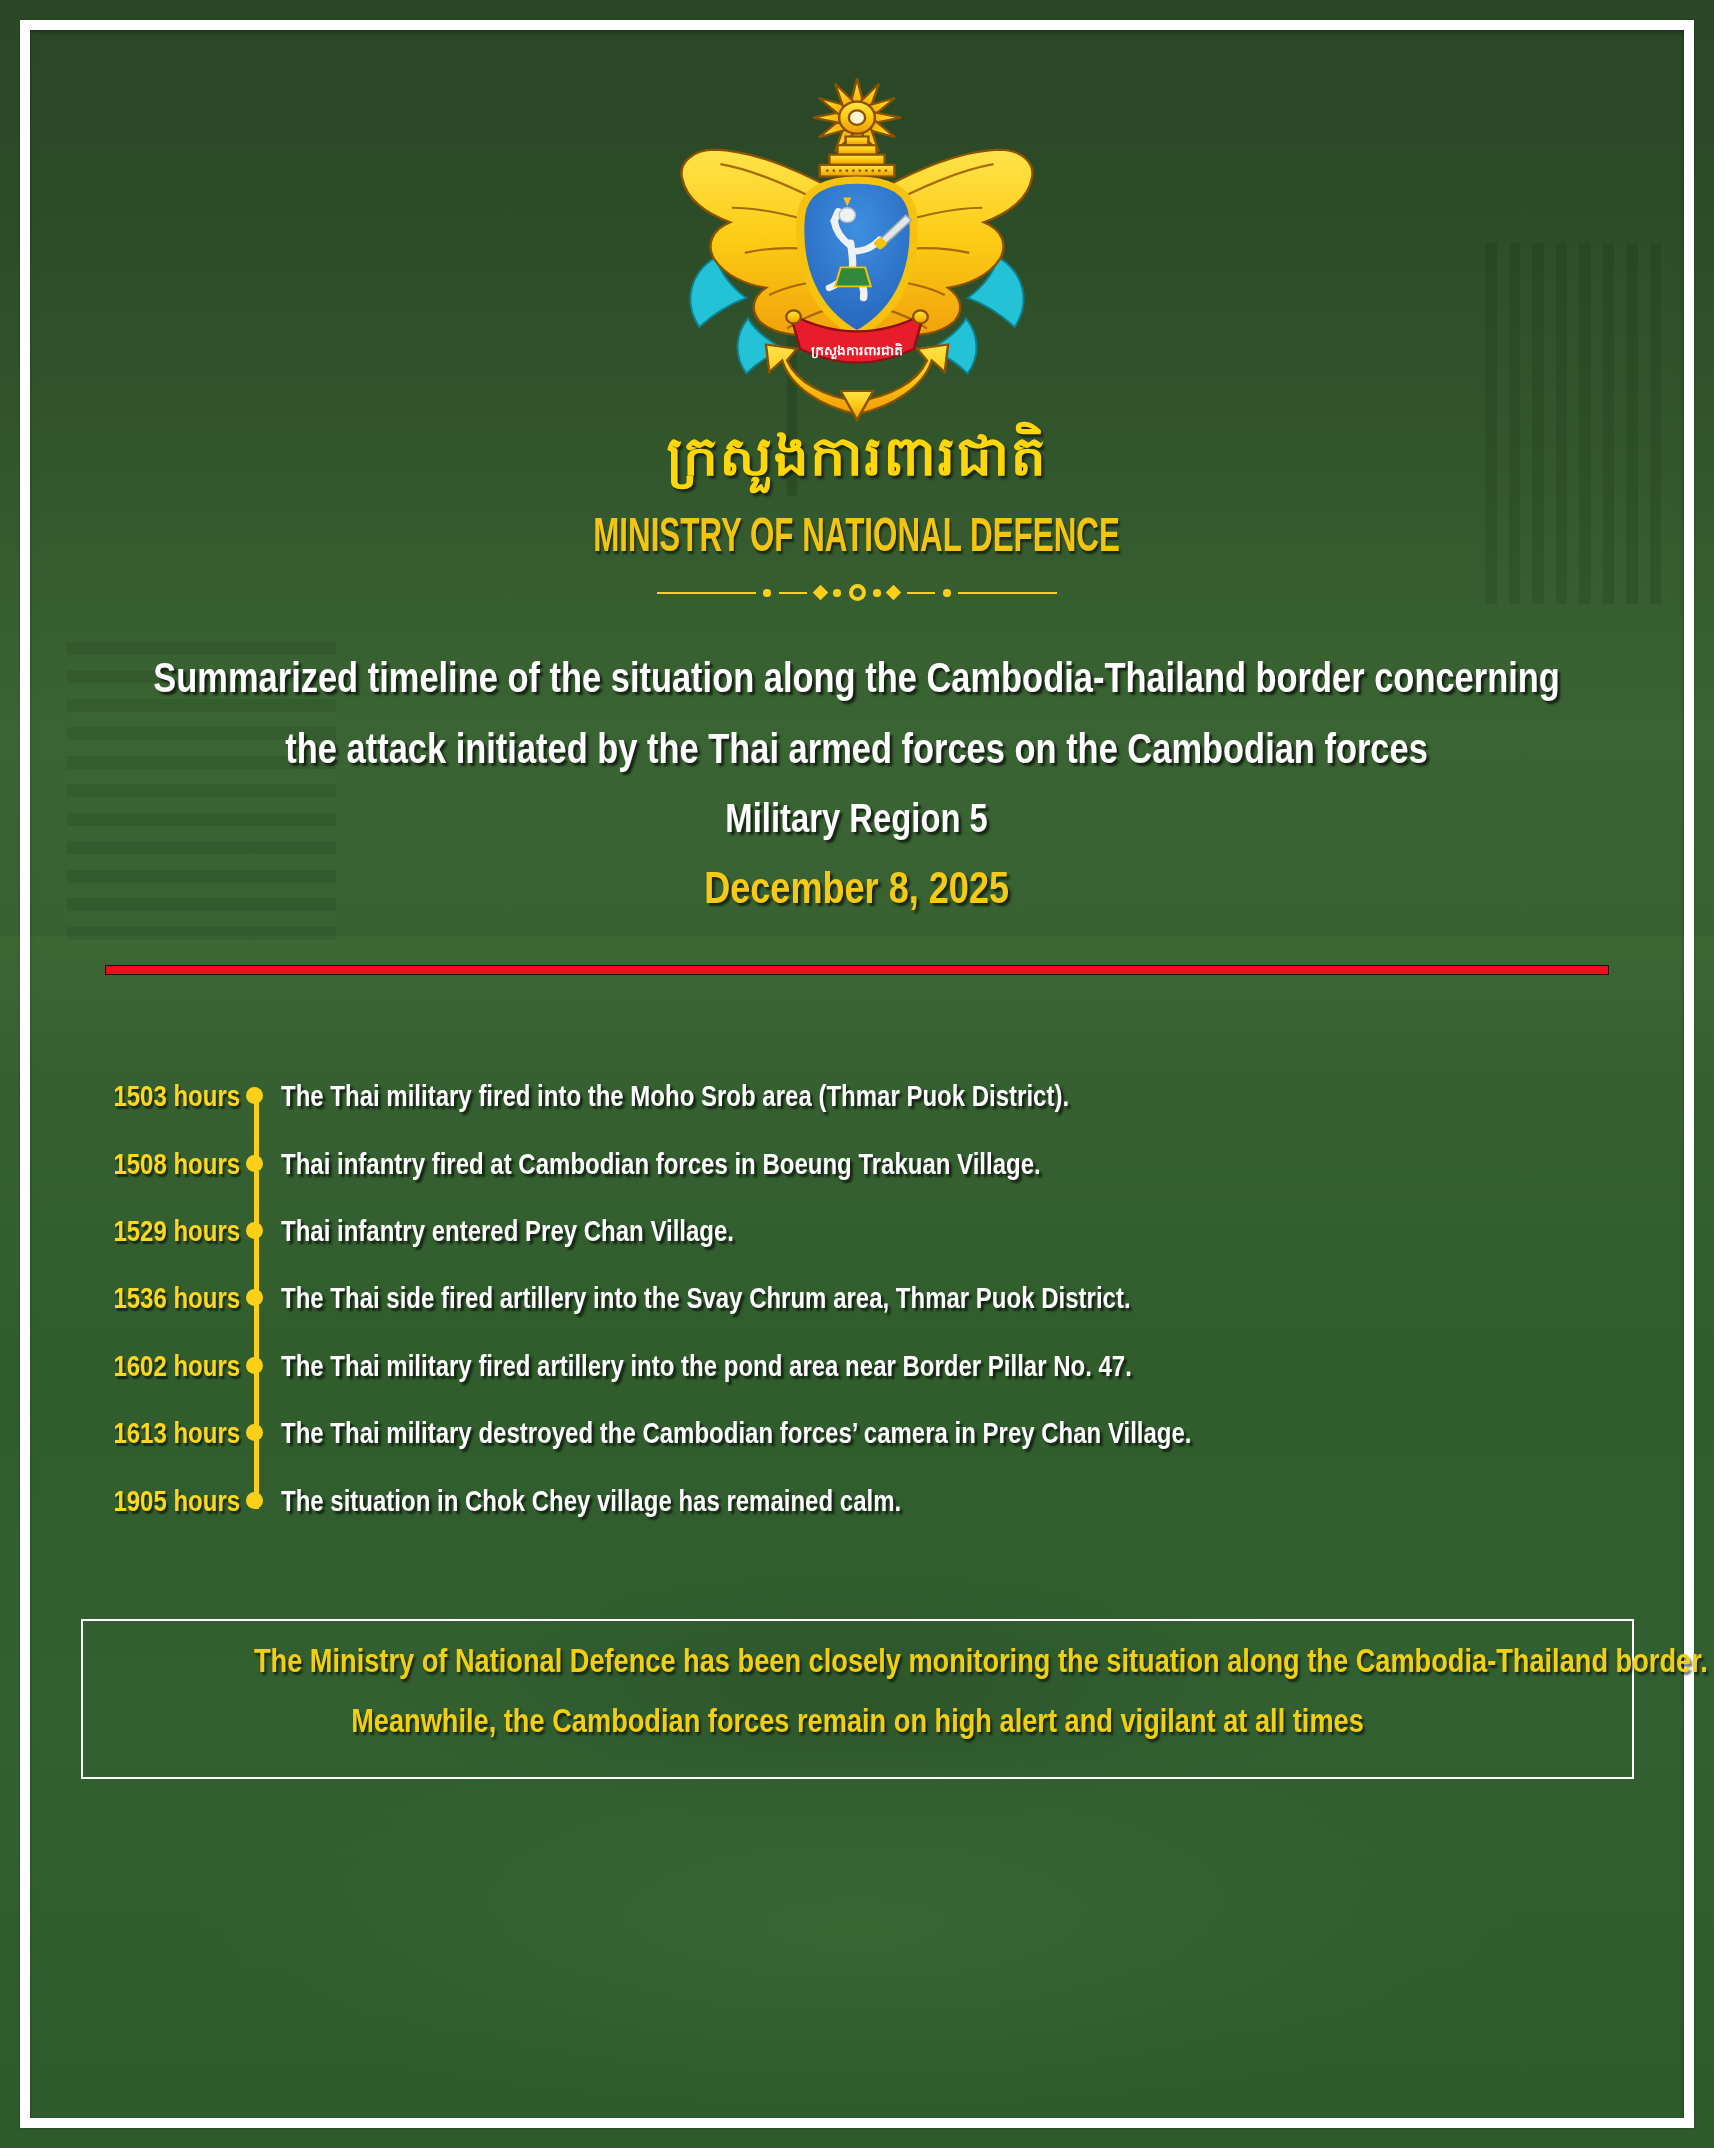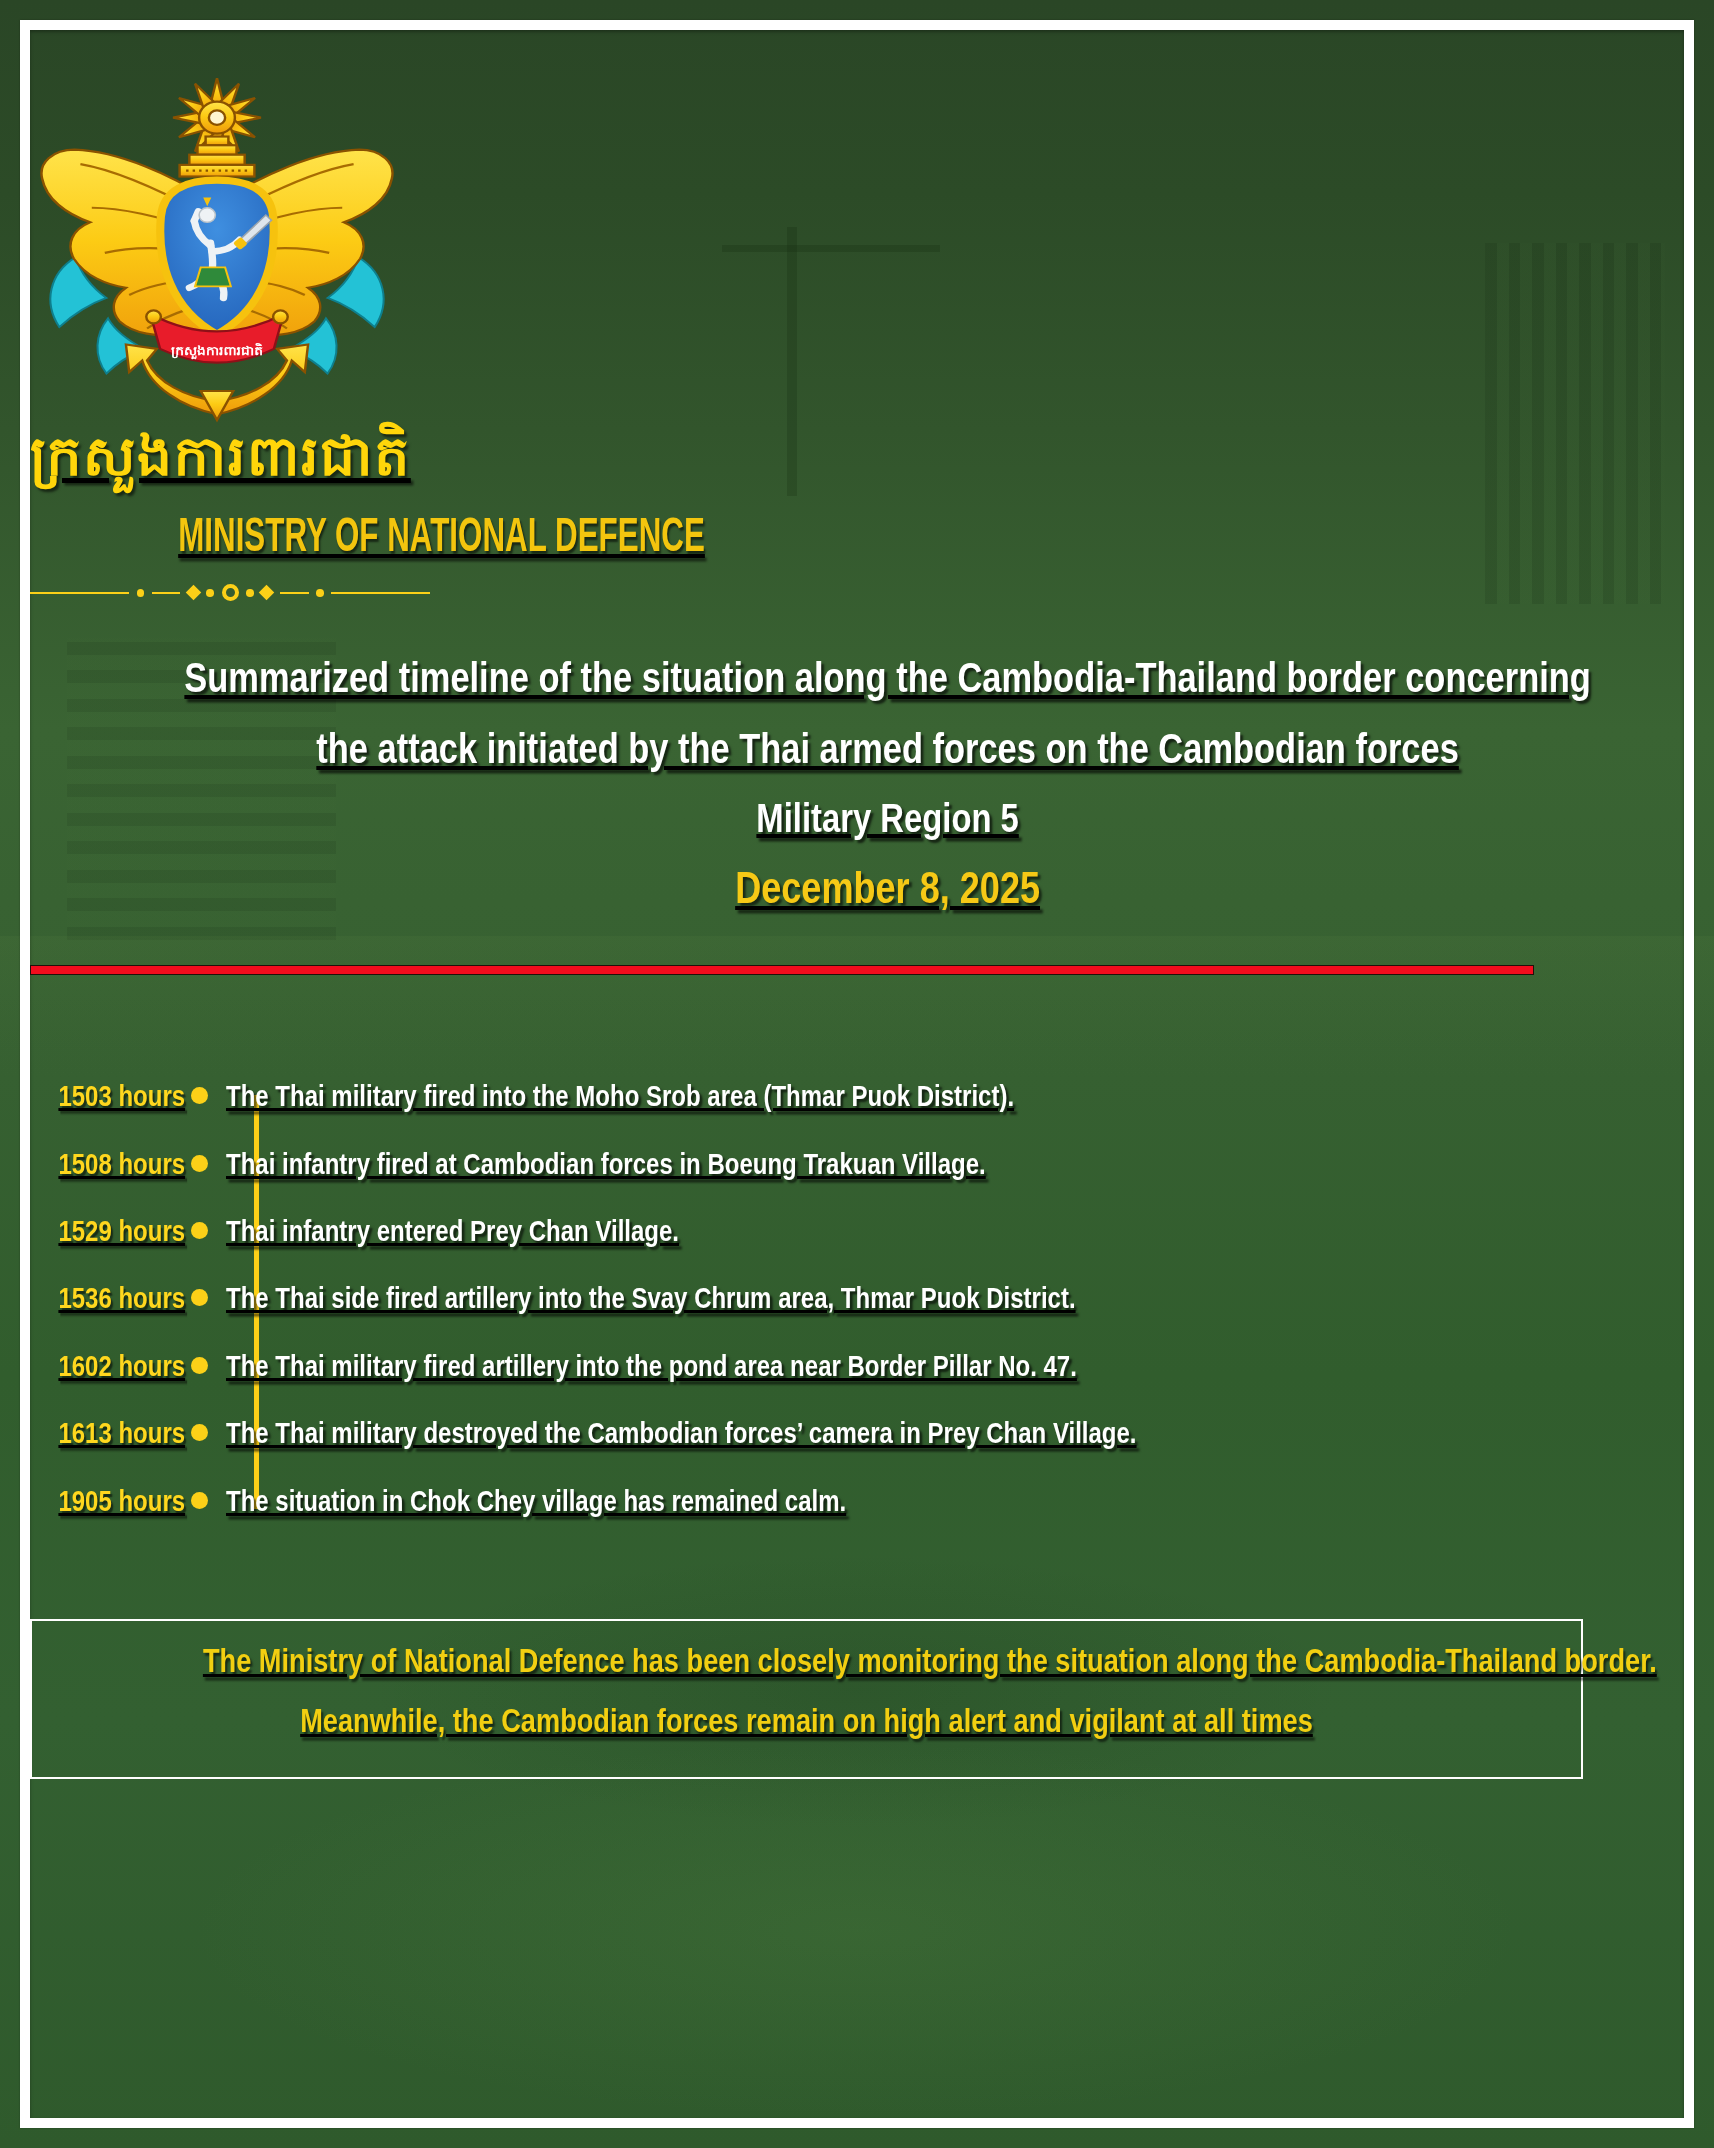--- a/index.html
+++ b/index.html
@@ -32,21 +32,21 @@
   .b-roofband{left:0;top:936px;width:100%;height:143px;opacity:.5;
     background:linear-gradient(180deg,rgba(92,132,68,.28),rgba(92,132,68,0));}
   .b-midband{left:361px;top:1552px;width:990px;height:277px;opacity:.35;
     background:radial-gradient(ellipse at center,rgba(20,44,18,.5),rgba(20,44,18,0) 70%);}
   .b-field{left:201px;top:1745px;width:1309px;height:369px;opacity:.55;
     background:radial-gradient(ellipse at center,rgba(96,146,72,.30),rgba(96,146,72,0) 72%);}
   
   .frame{position:absolute;inset:20px;border:10px solid #ffffff;
     box-shadow:inset 0 1.7px 3.4px rgba(0,0,0,.35), 0 0 1.7px rgba(0,0,0,.3);}
   
-  .content{position:absolute;inset:30px;display:flex;flex-direction:column;align-items:flex-start;text-decoration:underline;}
+  .content{position:absolute;inset:30px;display:flex;flex-direction:column;align-items:center;}
   .emblem-wrap{margin-top:44px;width:374px;height:349px;}
   .emblem-wrap svg{display:block;width:100%;height:100%;}
   .khmer-title{margin-top:-1.7px;font-size:55px;color:#ffd60a;letter-spacing:1.7px;
     text-shadow:2.5px 2.5px 2.5px rgba(0,0,0,.55);}
   .ministry-title{margin-top:3.4px;font-size:49px;color:var(--gold-deep);white-space:nowrap;
     transform:scaleX(.64);transform-origin:center;text-shadow:2.5px 3.4px 2.5px rgba(0,0,0,.55);}
   
   .divider{margin-top:22px;display:flex;align-items:center;gap:7.6px;height:18.5px;}
   .dv-line{width:99px;height:1.7px;background:var(--gold);}
   .dv-line-s{width:28.5px;height:2.5px;background:var(--gold);}
@@ -57,21 +57,21 @@
   .summary{margin-top:52px;text-align:center;color:#fff;}
   .sum-line{font-size:42px;white-space:nowrap;transform:scaleX(.82);transform-origin:center;
     text-shadow:3.4px 3.4px 2.5px rgba(0,0,0,.65);margin-bottom:22.7px;}
   .region-line{font-size:40px;color:#fff;white-space:nowrap;transform:scaleX(.82);
     text-shadow:3.4px 3.4px 2.5px rgba(0,0,0,.65);margin-bottom:22.7px;}
   .date-line{font-size:44px;color:#f6c916;white-space:nowrap;transform:scaleX(.82);
     text-shadow:3.4px 3.4px 2.5px rgba(0,0,0,.6);}
   .red-rule{margin-top:52px;width:1504px;height:10px;background:var(--red);
     border:1.7px solid #23100a;}
   
-  .timeline{position:relative;width:100%;margin-top:91px;}
+  .timeline{position:relative;width:100%;margin-top:91px;padding-left:55px;}
   .tl-axis{position:absolute;left:224px;top:29px;bottom:29px;width:5px;background:var(--gold);}
   .tl-row{display:flex;align-items:flex-start;margin-bottom:8.4px;}
   .tl-time{width:142px;flex:0 0 142px;font-size:30px;line-height:59px;color:#ffd71e;
     text-align:right;white-space:nowrap;transform:scaleX(.8);transform-origin:right top;
     text-shadow:2.5px 2.5px 1.7px rgba(0,0,0,.55);}
   .tl-dot{flex:0 0 17px;width:17px;height:17px;margin-left:18.5px;margin-top:21px;
     border-radius:50%;background:var(--gold);position:relative;z-index:2;}
   .tl-text{margin-left:18.5px;width:1729px;font-size:30px;line-height:59px;color:#fff;
     white-space:pre-wrap;transform:scaleX(.8);transform-origin:left top;
     text-shadow:3.4px 3.4px 2.5px rgba(0,0,0,.65);}

